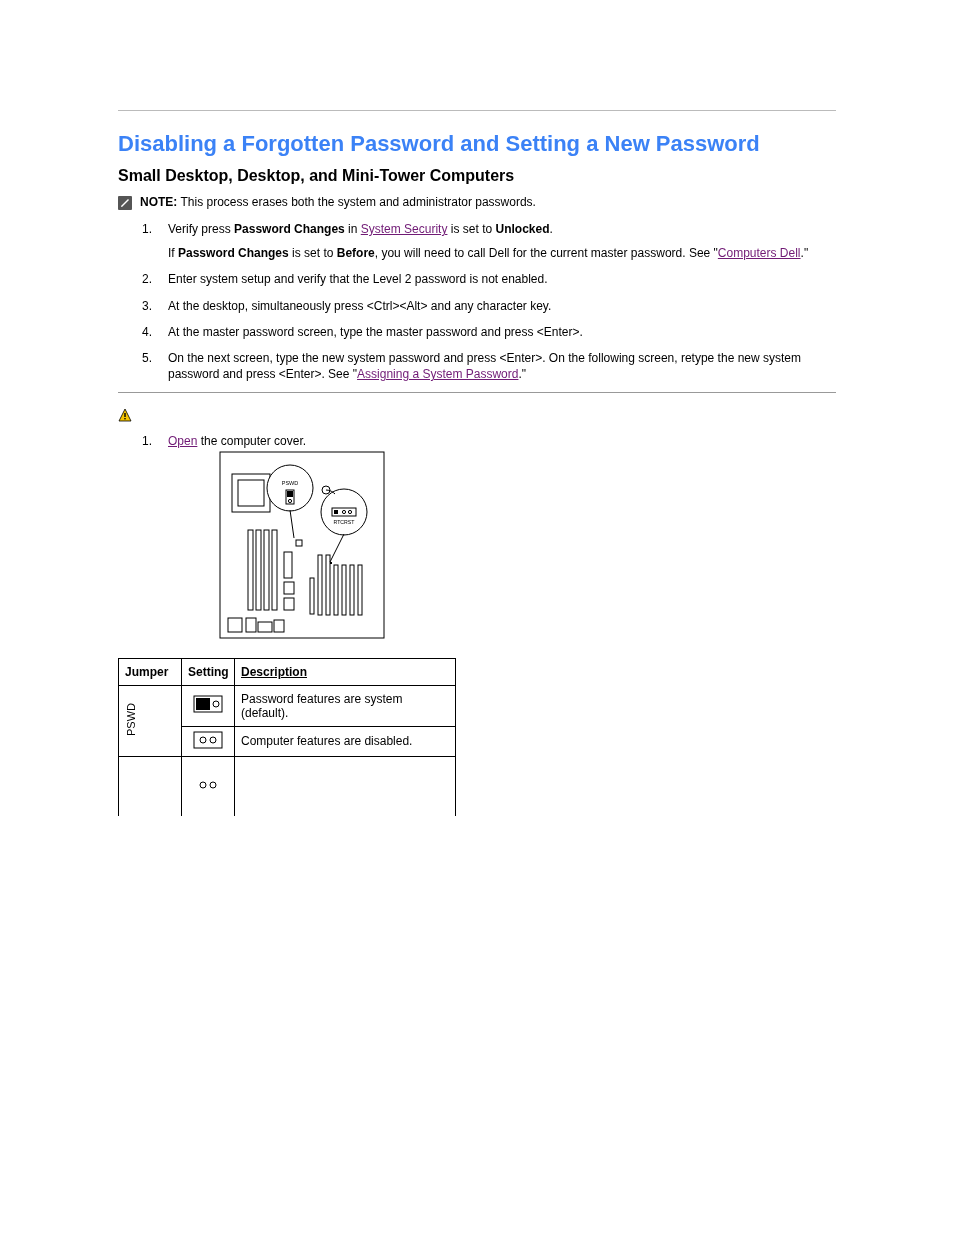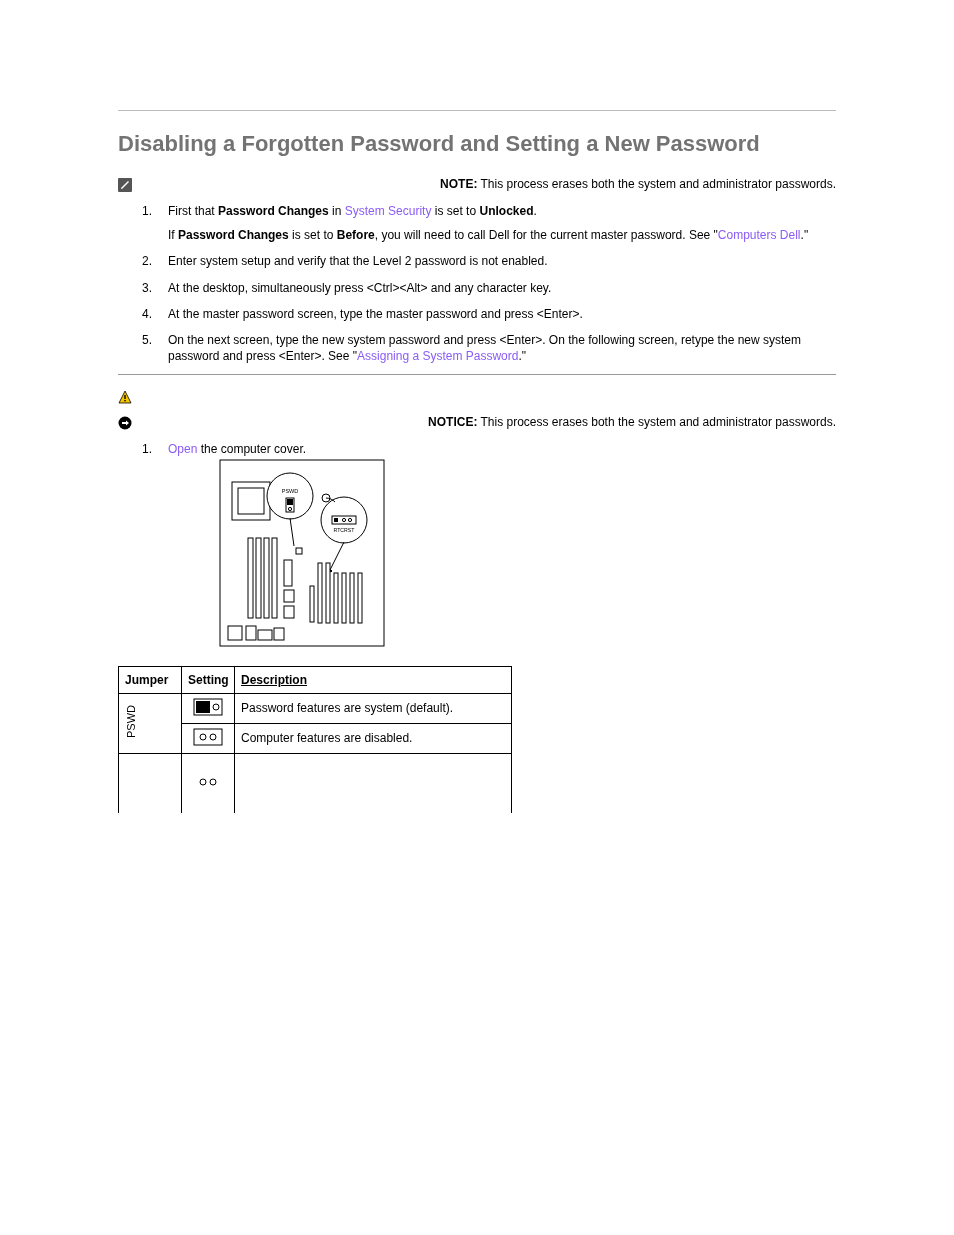--- a/index.html
+++ b/index.html
@@ -20,22 +20,22 @@
   }
   .hr {
     border: none;
     border-top: 1px solid #bbb;
     margin: 0 0 20px 0;
     height: 0;
   }
   h1.section-title {
     font-size: 22px;
     font-weight: bold;
-    margin: 0 0 20px 0;
-    color: #737373;
+    margin: 0 0 4px 0;
+    color: #3b82f6;
   }
   h2.subsection {
     font-size: 16px;
     font-weight: bold;
     margin: 10px 0 10px 0;
     color: #000;
   }
   .note-block, .caution-block, .notice-block {
     display: flex;
     align-items: flex-start;
@@ -46,21 +46,20 @@
     flex: 0 0 22px;
     display: flex;
     justify-content: flex-start;
     padding-top: 1px;
   }
   .edit-icon, .triangle-icon, .arrow-icon {
     display: inline-block;
   }
   .note-text, .caution-text, .notice-text {
     flex: 1;
-    text-align: right;
   }
   .note-label, .caution-label, .notice-label {
     font-weight: bold;
   }
   ol.steps {
     margin: 0 0 10px 0;
     padding: 0;
     list-style: none;
     counter-reset: step;
   }
@@ -71,39 +70,40 @@
     margin-bottom: 10px;
     line-height: 1.35;
   }
   ol.steps > li::before {
     content: counter(step) ".";
     position: absolute;
     left: 24px;
     top: 0;
   }
   a.bluelink {
-    color: #8b5cf6;
+    color: #701a75;
+    text-decoration: underline;
     cursor: pointer;
   }
   .bold {
     font-weight: bold;
   }
   hr.divider {
     border: none;
     border-top: 1px solid #999;
     margin: 10px 0 14px 0;
   }
   .board-figure {
     margin-left: 50px;
     margin-bottom: 14px;
   }
   table.jumper-table {
     border-collapse: collapse;
     table-layout: fixed;
-    width: 394px;
+    width: 338px;
     font-size: 12px;
   }
   .jumper-table th, .jumper-table td {
     border: 1px solid #000;
     padding: 6px 6px;
     vertical-align: middle;
     text-align: left;
   }
   .jumper-table th.col-a { width: 50px; }
   .jumper-table th.col-b { width: 40px; text-align: center; }
@@ -124,39 +124,40 @@
 </style>
 </head>
 <body>
 
 <div class="page">
 
   <hr class="hr">
 
   <h1 class="section-title">Disabling a Forgotten Password and Setting a New Password</h1>
 
+  <h2 class="subsection">Small Desktop, Desktop, and Mini-Tower Computers</h2>
 
   <div class="note-block">
     <div class="icon-cell">
       <span class="edit-icon">
         <svg width="14" height="14" viewBox="0 0 14 14">
           <rect x="0" y="0" width="14" height="14" fill="#555" rx="1"></rect>
           <path d="M3 10 L10 3 L11 4 L4 11 Z" fill="#fff"></path>
           <path d="M3 11 L3 10 L4 11 Z" fill="#fff"></path>
         </svg>
       </span>
     </div>
     <div class="note-text">
       <span class="note-label">NOTE:</span><span> This process erases both the system and administrator passwords.</span>
     </div>
   </div>
 
   <ol class="steps">
     <li>
-      <span>First that </span><span class="bold">Password Changes</span><span> in </span><a class="bluelink">System Security</a><span> is set to </span><span class="bold">Unlocked</span><span>.</span>
+      <span>Verify press </span><span class="bold">Password Changes</span><span> in </span><a class="bluelink">System Security</a><span> is set to </span><span class="bold">Unlocked</span><span>.</span>
       <div style="height:8px"></div>
       <span>If </span><span class="bold">Password Changes</span><span> is set to </span><span class="bold">Before</span><span>, you will need to call Dell for the current master password. See "</span><a class="bluelink">Computers Dell</a><span>."</span>
     </li>
     <li><span>Enter system setup and verify that the Level 2 password is not enabled.</span></li>
     <li><span>At the desktop, simultaneously press &lt;Ctrl&gt;&lt;Alt&gt; and any character key.</span></li>
     <li><span>At the master password screen, type the master password and press &lt;Enter&gt;.</span></li>
     <li>
       <span>On the next screen, type the new system password and press &lt;Enter&gt;. On the following screen, retype the new system password and press &lt;Enter&gt;. See "</span><a class="bluelink">Assigning a System Password</a><span>."</span>
     </li>
   </ol>
@@ -169,34 +170,20 @@
       <span class="triangle-icon">
         <svg width="14" height="14" viewBox="0 0 14 14">
           <path d="M7 1 L13 13 L1 13 Z" fill="#f5c400" stroke="#000" stroke-width="0.8"></path>
           <rect x="6.3" y="5" width="1.4" height="4" fill="#000"></rect>
           <rect x="6.3" y="10" width="1.4" height="1.4" fill="#000"></rect>
         </svg>
       </span>
     </div>
   </div>
 
-  <div class="notice-block">
-    <div class="icon-cell">
-      <span class="arrow-icon">
-        <svg width="14" height="14" viewBox="0 0 14 14">
-          <circle cx="7" cy="7" r="6.5" fill="#000"></circle>
-          <path d="M4 7 L8 7 L8 4.5 L11 7 L8 9.5 L8 7" fill="#fff"></path>
-          <rect x="4" y="6" width="4" height="2" fill="#fff"></rect>
-        </svg>
-      </span>
-    </div>
-    <div class="notice-text">
-      <span class="notice-label">NOTICE:</span><span> This process erases both the system and administrator passwords.</span>
-    </div>
-  </div>
 
   <ol class="steps">
     <li>
       <a class="bluelink">Open</a><span> the computer cover.</span>
       <div class="board-figure">
         <svg width="170" height="190" viewBox="0 0 170 190">
 
           <path d="M2 2 H168 V16 H160 V2" fill="none"></path>
           <rect x="2" y="2" width="164" height="186" fill="#fff" stroke="#000"></rect>
 

